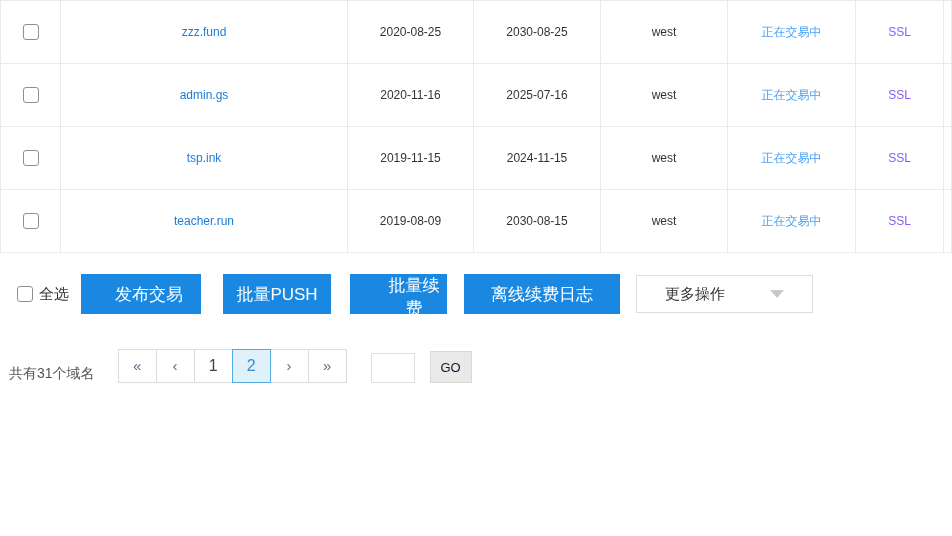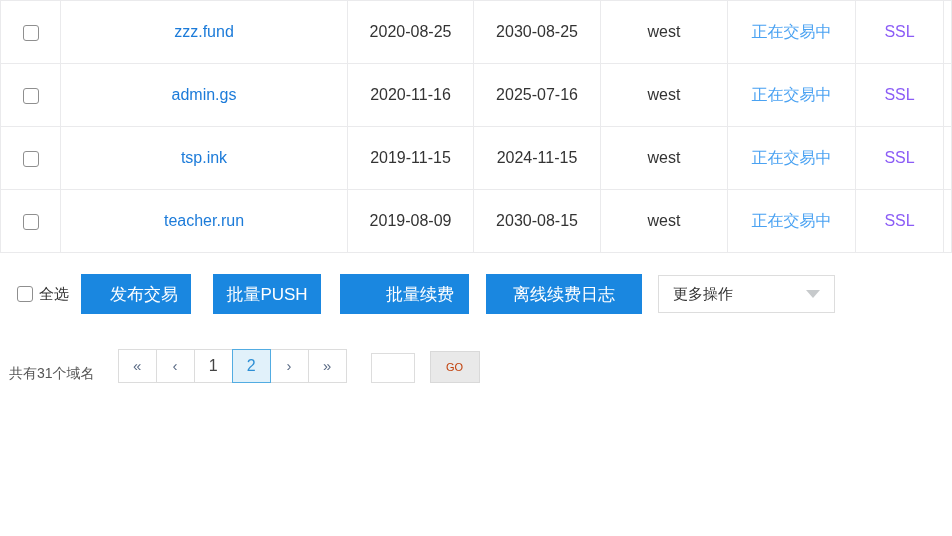--- a/index.html
+++ b/index.html
@@ -7,21 +7,21 @@
   body {
     width:952px; height:536px; overflow:hidden;
     font-family:"Liberation Sans","DejaVu Sans",sans-serif;
     color:#333;
   }
 
   
   table.domains { border-collapse:collapse; table-layout:fixed; width:100%; }
   table.domains td {
     border:1px solid #eaeaec; height:63px; text-align:center;
-    vertical-align:middle; font-size:16px; color:#333; background:#fff;
+    vertical-align:middle; font-size:12px; color:#333; background:#fff;
     overflow:hidden;
   }
   tr.hl td { background:#f6f6f7; }
 
   .cb {
     display:inline-block; width:16px; height:16px; background:#fff;
     border:1px solid #8f8f8f; border-radius:3px; vertical-align:middle;
     cursor:pointer;
   }
   a.domain-link { color:#1c7bd9; text-decoration:none; cursor:pointer; }
@@ -30,28 +30,28 @@
   a.ssl-link { color:#8b5cf6; text-decoration:none; cursor:pointer; }
 
   
   .toolbar { display:flex; align-items:center; margin-top:21px; padding-left:17px; height:40px;border-radius:14px; }
   .select-all { display:flex; align-items:center; font-size:15px; color:#333; cursor:pointer; }
   .select-all .cb { margin-right:6px; }
   .btn {
     height:40px; background:#1a87e0; color:#fff; border:none; cursor:pointer;
     font-size:17px; font-family:inherit; text-align:center;
   }
-  .btn.b0 { width:110px; margin-left:12px;padding-left:16px; }
+  .btn.b0 { width:120px; margin-left:12px;padding-left:16px; }
   .btn.b1 { width:108px; margin-left:22px; }
-  .btn.b2 { width:129px; margin-left:19px;padding-left:31px; }
+  .btn.b2 { width:97px; margin-left:19px;padding-left:31px; }
   .btn.b3 { width:156px; margin-left:17px; }
   .dropdown {
     width:177px; height:38px; border:1px solid #ddd; background:#fff;
     margin-left:16px; display:flex; align-items:center; justify-content:space-between;
-    padding:0 14px; font-size:15px; color:#333; cursor:pointer;
+    padding:0 28px; font-size:15px; color:#333; cursor:pointer;
   }
   .caret {
     width:0; height:0; border-left:7px solid transparent;
     border-right:7px solid transparent; border-top:8px solid #c7cacc;
   }
 
   
   .pagerbar { display:flex; align-items:flex-end; margin-top:35px; padding-left:9px; }
   .total { font-size:14px; color:#555; }
   .pager { display:flex; margin-left:23px; }
@@ -63,22 +63,22 @@
   .page:first-child { margin-left:0; }
   .page.num { color:#444; font-size:16px; }
   .page.active {
     background:#e1f1fa; border-color:#52ace2; color:#2d8fd5; z-index:1;
   }
   .goto-input {
     width:44px; height:30px; border:1px solid #ddd; margin-left:24px;
     font-size:15px; padding:0 4px; font-family:inherit;
   }
   .go-btn {
-    width:50px; height:32px; margin-left:15px; background:#e9e9e9;
-    border:1px solid #d9d9d9; color:#c2410c; font-size:11px; cursor:pointer;
+    width:42px; height:32px; margin-left:15px; background:#e9e9e9;
+    border:1px solid #d9d9d9; color:#0f172a; font-size:13px; cursor:pointer;
     font-family:inherit;
   }
 </style>
 </head>
 <body>
 
 <table class="domains">
   <colgroup>
     <col style="width:60px">
       <col style="width:287px">

